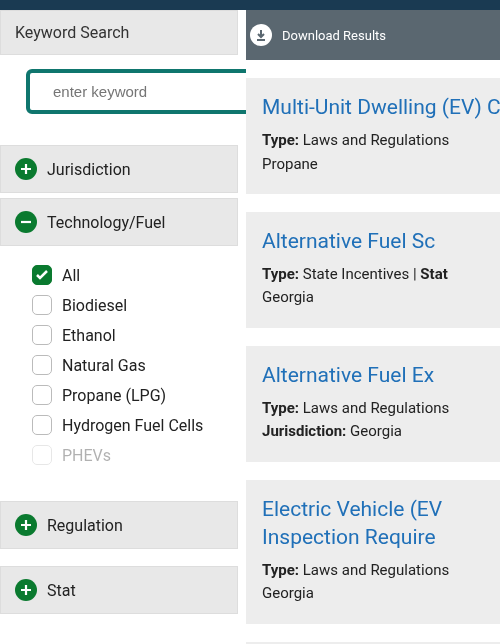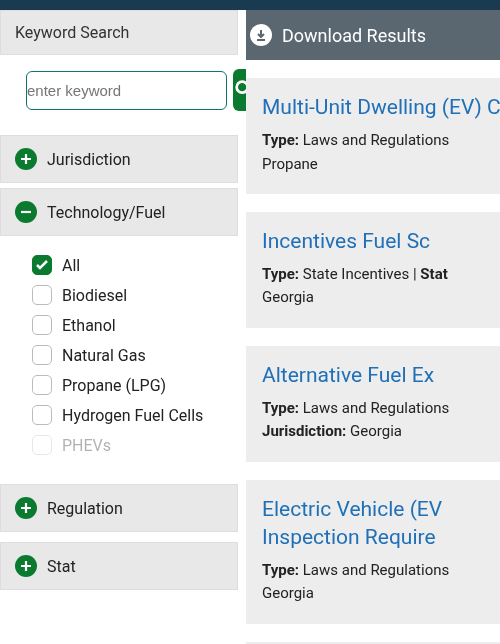--- a/index.html
+++ b/index.html
@@ -40,22 +40,22 @@
     border: 1px solid #ddd;
   }
   .search-box {
     display: flex;
     padding: 14px 18px 14px 26px;
     gap: 6px;
     align-items: center;
   }
   .search-input {
     flex: 1;
-    padding: 10px 0;
-    border: 1px solid #0f766e;
+    padding: 10px 23px;
+    border: 4px solid #0f766e;
     border-radius: 6px;
     font-size: 15px;
     color: #3b82f6;
   }
   .search-btn {
     width: 46px;
     height: 42px;
     background: #0a7a2f;
     border: none;
     border-radius: 6px;
@@ -67,21 +67,21 @@
   .filter-header {
     background: #e8e8e8;
     padding: 12px 14px;
     display: flex;
     align-items: center;
     gap: 10px;
     font-size: 16px;
     color: #222;
     border: 1px solid #ddd;
     cursor: pointer;
-    margin-top: 10px;
+    margin-top: 17px;
   }
   .filter-header:first-of-type { margin-top: 0; }
   .plus-icon, .minus-icon {
     width: 22px;
     height: 22px;
     border-radius: 50%;
     background: #0a7a2f;
     display: flex;
     align-items: center;
     justify-content: center;
@@ -116,21 +116,21 @@
     background: #0a7a2f;
     border-color: #0a7a2f;
   }
   .download-bar {
     background: #5a6770;
     color: #fff;
     padding: 14px 10px 14px 4px;
     display: flex;
     align-items: center;
     gap: 10px;
-    font-size: 18px;
+    font-size: 13px;
   }
   .download-icon {
     width: 22px;
     height: 22px;
     border-radius: 50%;
     background: #fff;
     display: flex;
     align-items: center;
     justify-content: center;
   }
@@ -260,21 +260,21 @@
 
     <div class="card">
       <div class="card-title"><span>Multi-Unit Dwelling (EV) Charging Stat</span></div>
       <div class="card-meta">
         <b>Type:</b> <span>Laws and Regulations</span><br>
         <span>Propane</span>
       </div>
     </div>
 
     <div class="card">
-      <div class="card-title"><span>Incentives Fuel Sc</span></div>
+      <div class="card-title"><span>Alternative Fuel Sc</span></div>
       <div class="card-meta">
         <b>Type:</b> <span>State Incentives</span> | <b>Stat</b><br>
         <span>Georgia</span>
       </div>
     </div>
 
     <div class="card">
       <div class="card-title"><span>Alternative Fuel Ex</span></div>
       <div class="card-meta">
         <b>Type:</b> <span>Laws and Regulations</span><br>

